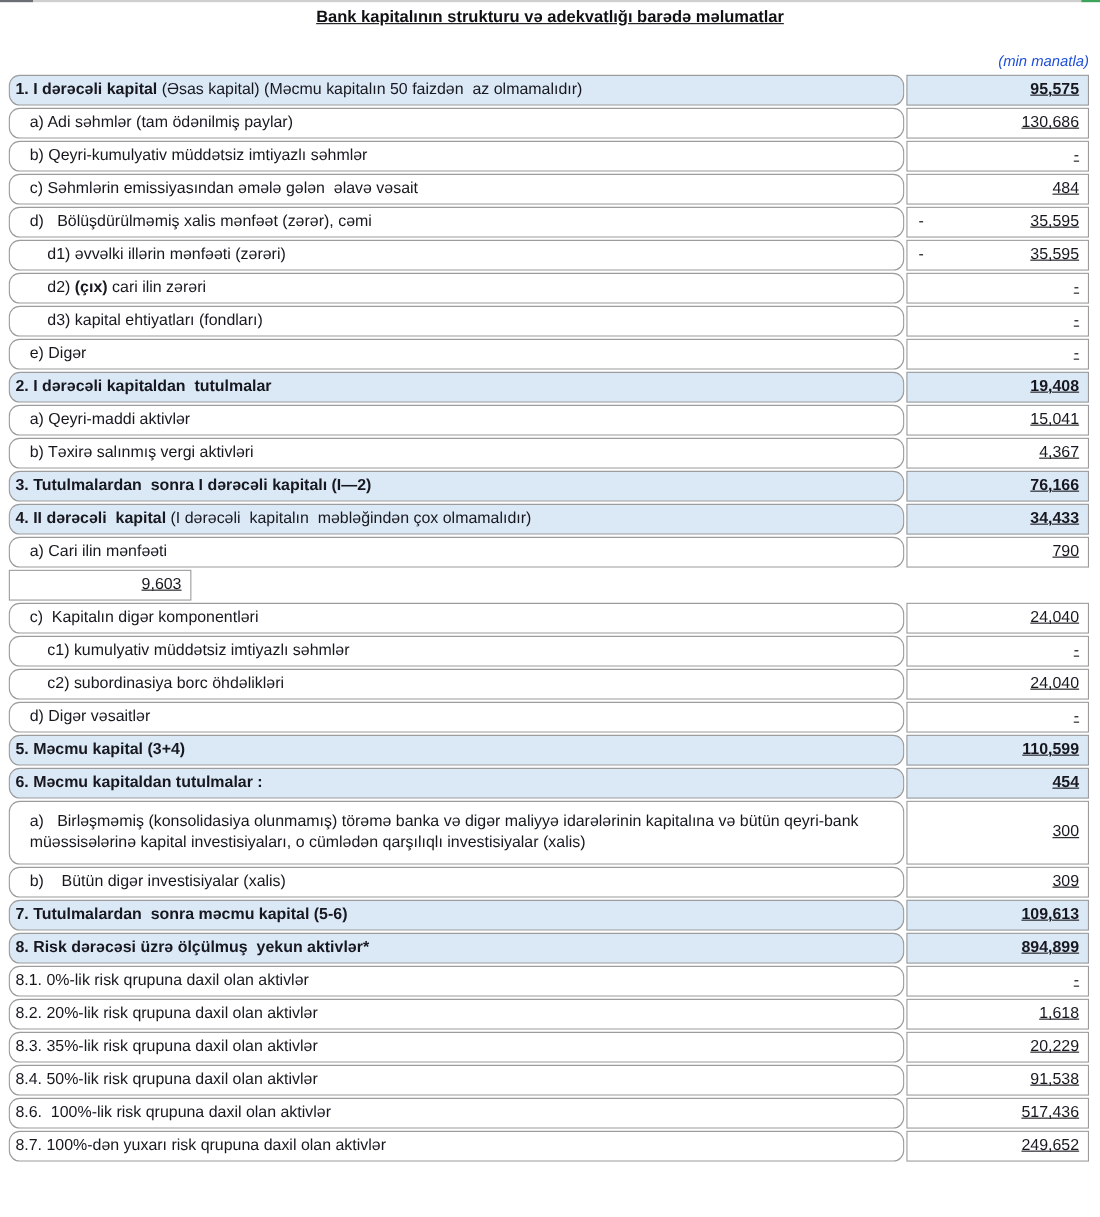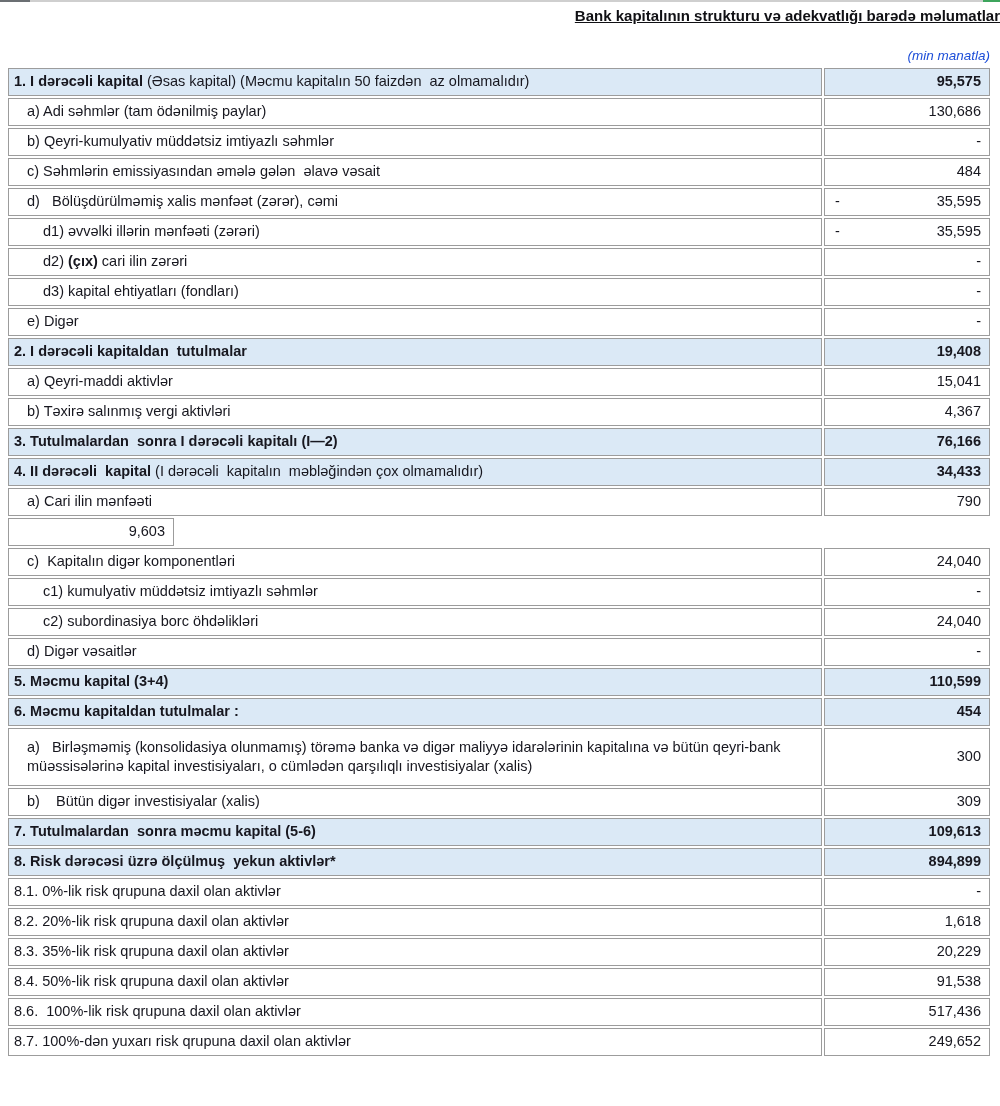--- a/index.html
+++ b/index.html
@@ -13,21 +13,21 @@
   .page { width: 1000px; height: 1106px; position: relative; overflow: hidden; }
 
   .top-strip { position: absolute; top: 0; left: 0; width: 1000px; height: 2px; display: flex; }
   .strip-left  { width: 30px;  height: 2px; background: var(--strip-left, #6b6f73); }
   .strip-mid   { flex: 1;      height: 2px; background: var(--strip-mid, #cfcfcf); }
   .strip-right { width: 17px;  height: 2px; background: var(--strip-right, #3da45c); }
 
   .title {
     margin: 0;
     padding-top: 7px;
-    text-align: right;
+    text-align: center;
     font-size: 15px;
     font-weight: 700;
     text-decoration: underline;
     color: #101014;
   }
 
   .unit-note {
     width: 982px;
     margin: 0 0 0 8px;
     padding-top: 24px;
@@ -44,22 +44,22 @@
   .cell {
     box-sizing: border-box;
     border: 1px solid var(--border, #9c9c9c);
     background: #ffffff;
     min-height: 28px;
     display: flex;
     align-items: center;
     font-size: 14.5px;
     line-height: 1.32;
   }
-  .label { width: 814px; margin-right: 2px; white-space: pre-wrap; padding-right: 6px; }
-  .value { width: 166px; justify-content: flex-end; padding-right: 8px; position: relative; }
+  .label { width: 814px; margin-right: 2px; white-space: pre-wrap; padding-right: 6px; border-radius: 10px; }
+  .value { width: 166px; justify-content: flex-end; padding-right: 8px; position: relative; text-decoration: underline; }
 
   .row.tall .cell { min-height: 58px; }
 
   .section .cell { background: var(--section-bg, #dbe9f6); }
   .section .value { font-weight: 700; }
 
   .b { font-weight: 700; }
   .minus { position: absolute; left: 10px; }
 
   .indent0 { padding-left: 5px; }

